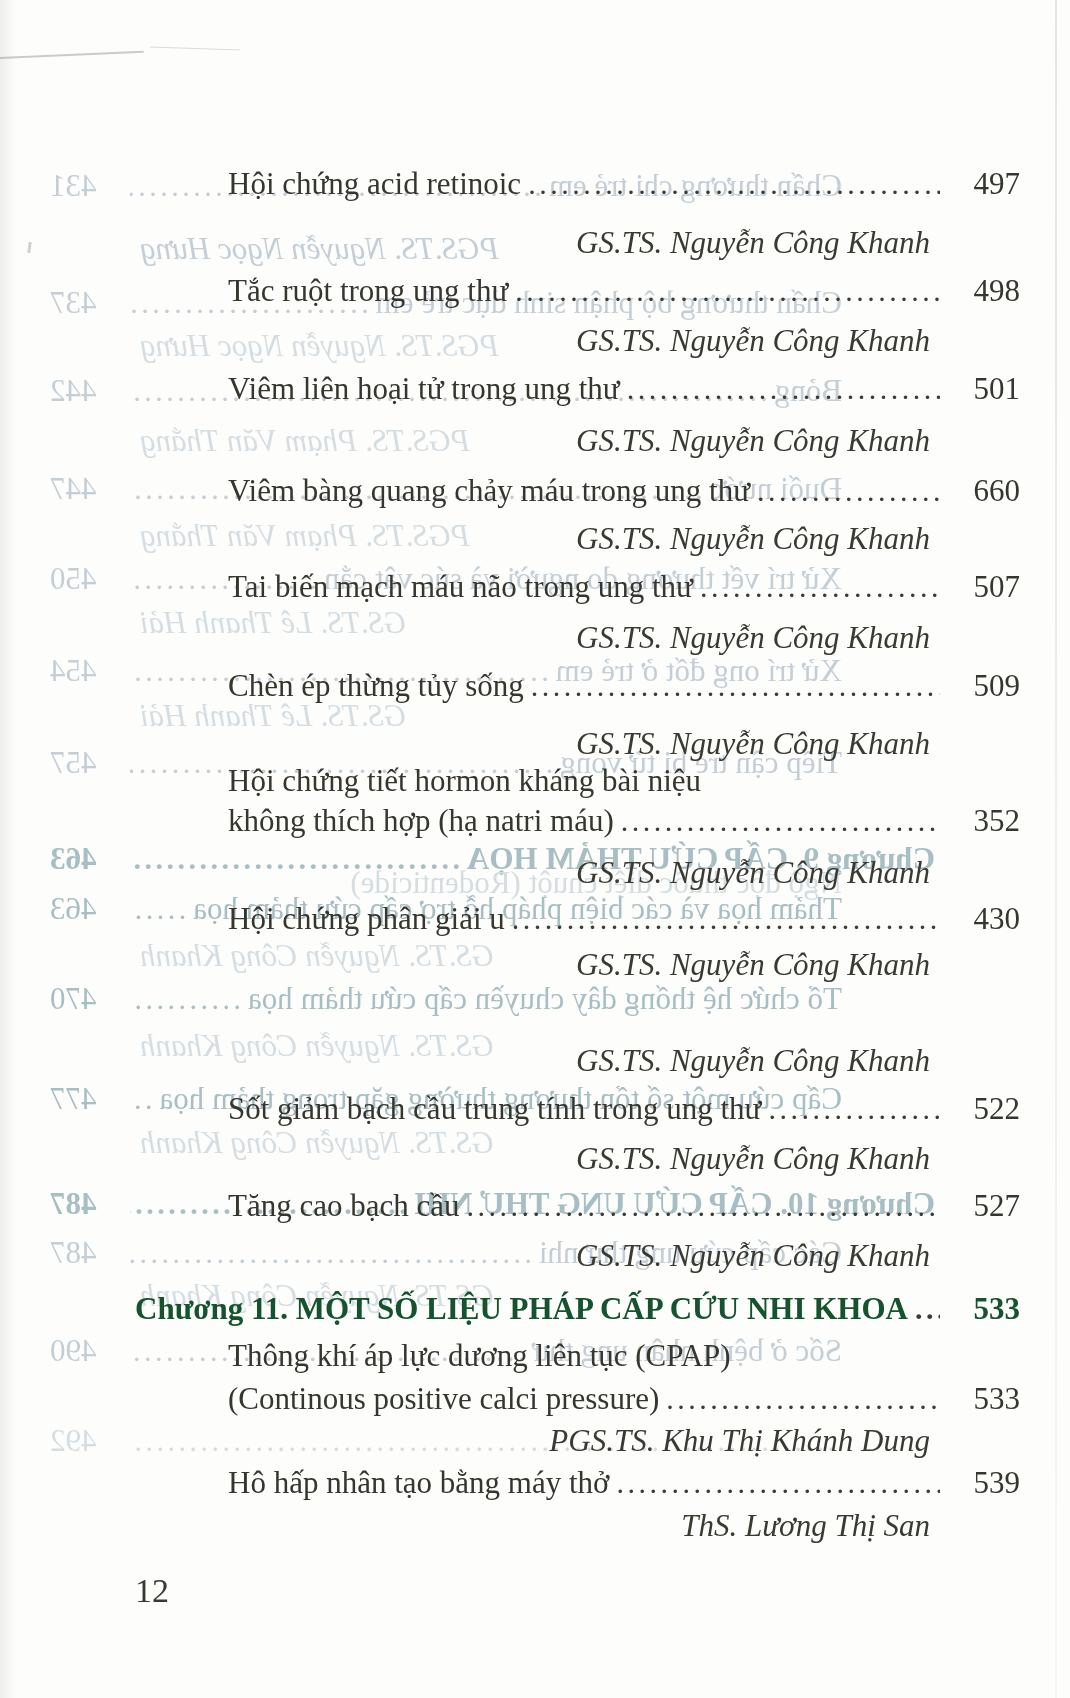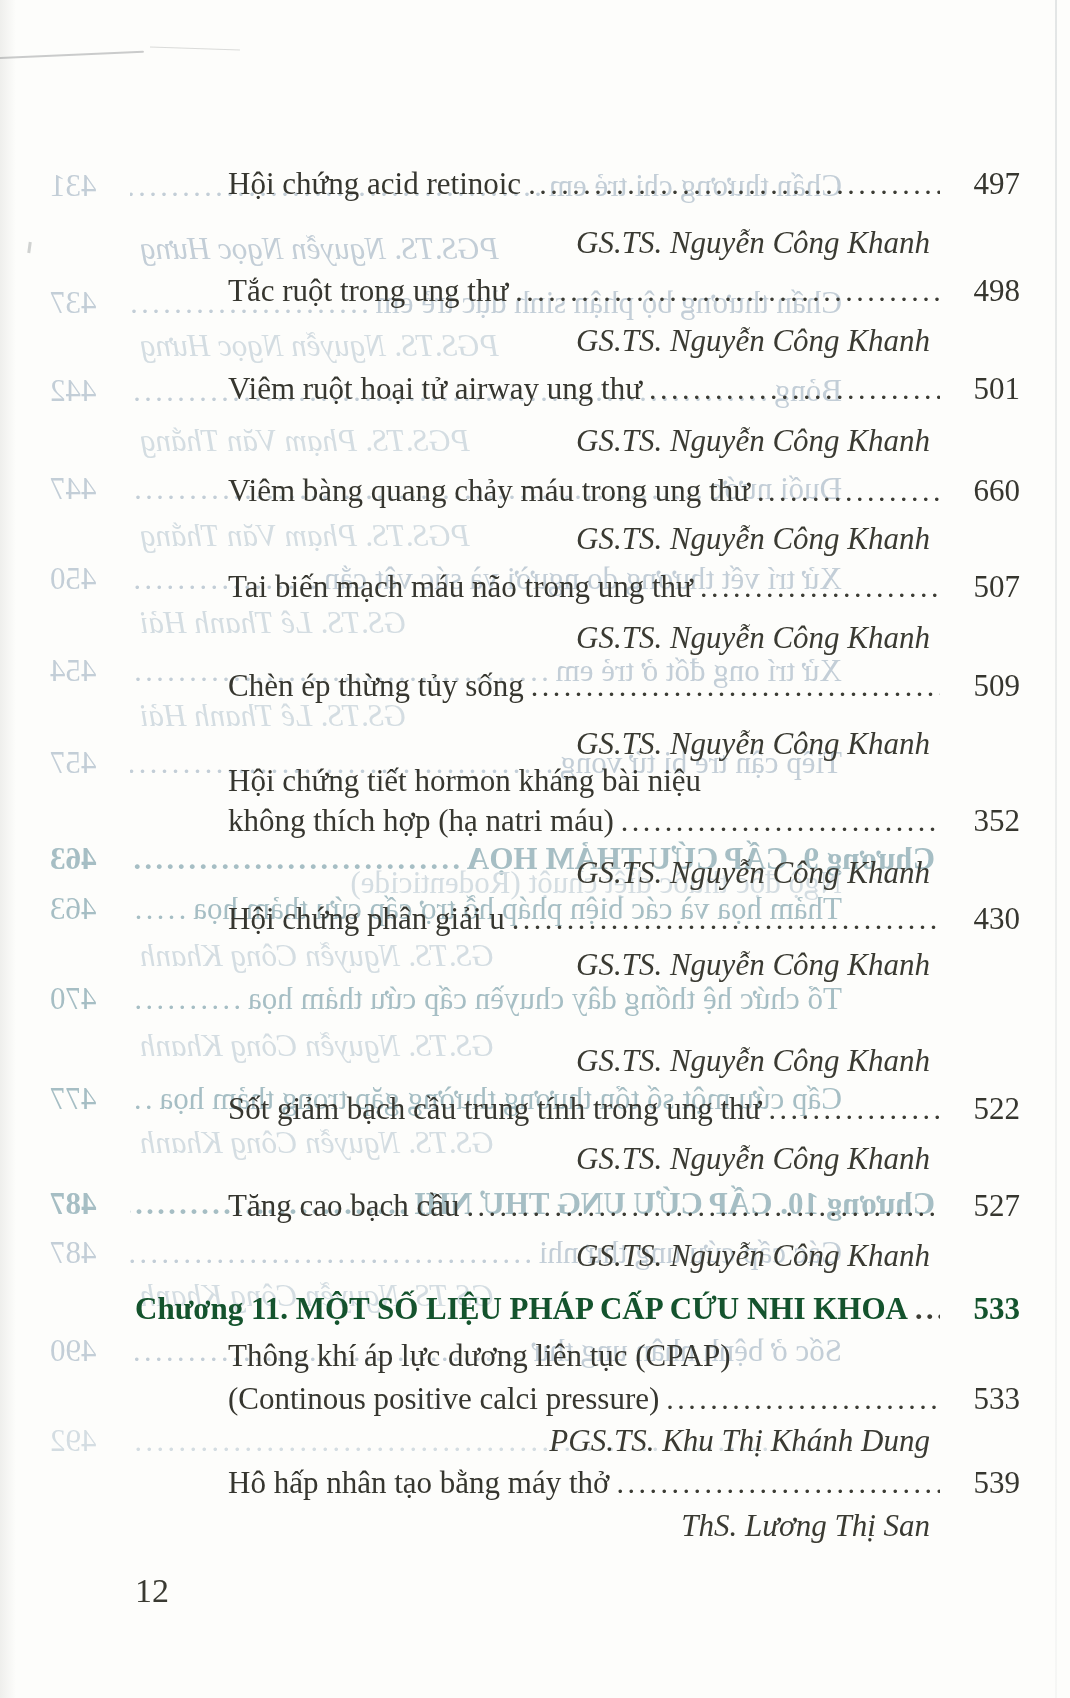--- a/index.html
+++ b/index.html
@@ -194,21 +194,21 @@
     </div>
   <div class="row" style="top:270px">
       <span class="t">Tắc ruột trong ung thư</span>
       <span class="leader"></span>
       <span class="pg">498</span>
     </div>
   <div class="row author" style="top:320px">
       <span class="t">GS.TS. Nguyễn Công Khanh</span>
     </div>
   <div class="row" style="top:368px">
-      <span class="t">Viêm ruột hoại tử airway ung thư</span>
+      <span class="t">Viêm liên hoại tử trong ung thư</span>
       <span class="leader"></span>
       <span class="pg">501</span>
     </div>
   <div class="row author" style="top:420px">
       <span class="t">GS.TS. Nguyễn Công Khanh</span>
     </div>
   <div class="row" style="top:470px">
       <span class="t">Viêm bàng quang chảy máu trong ung thư</span>
       <span class="leader"></span>
       <span class="pg">660</span>

